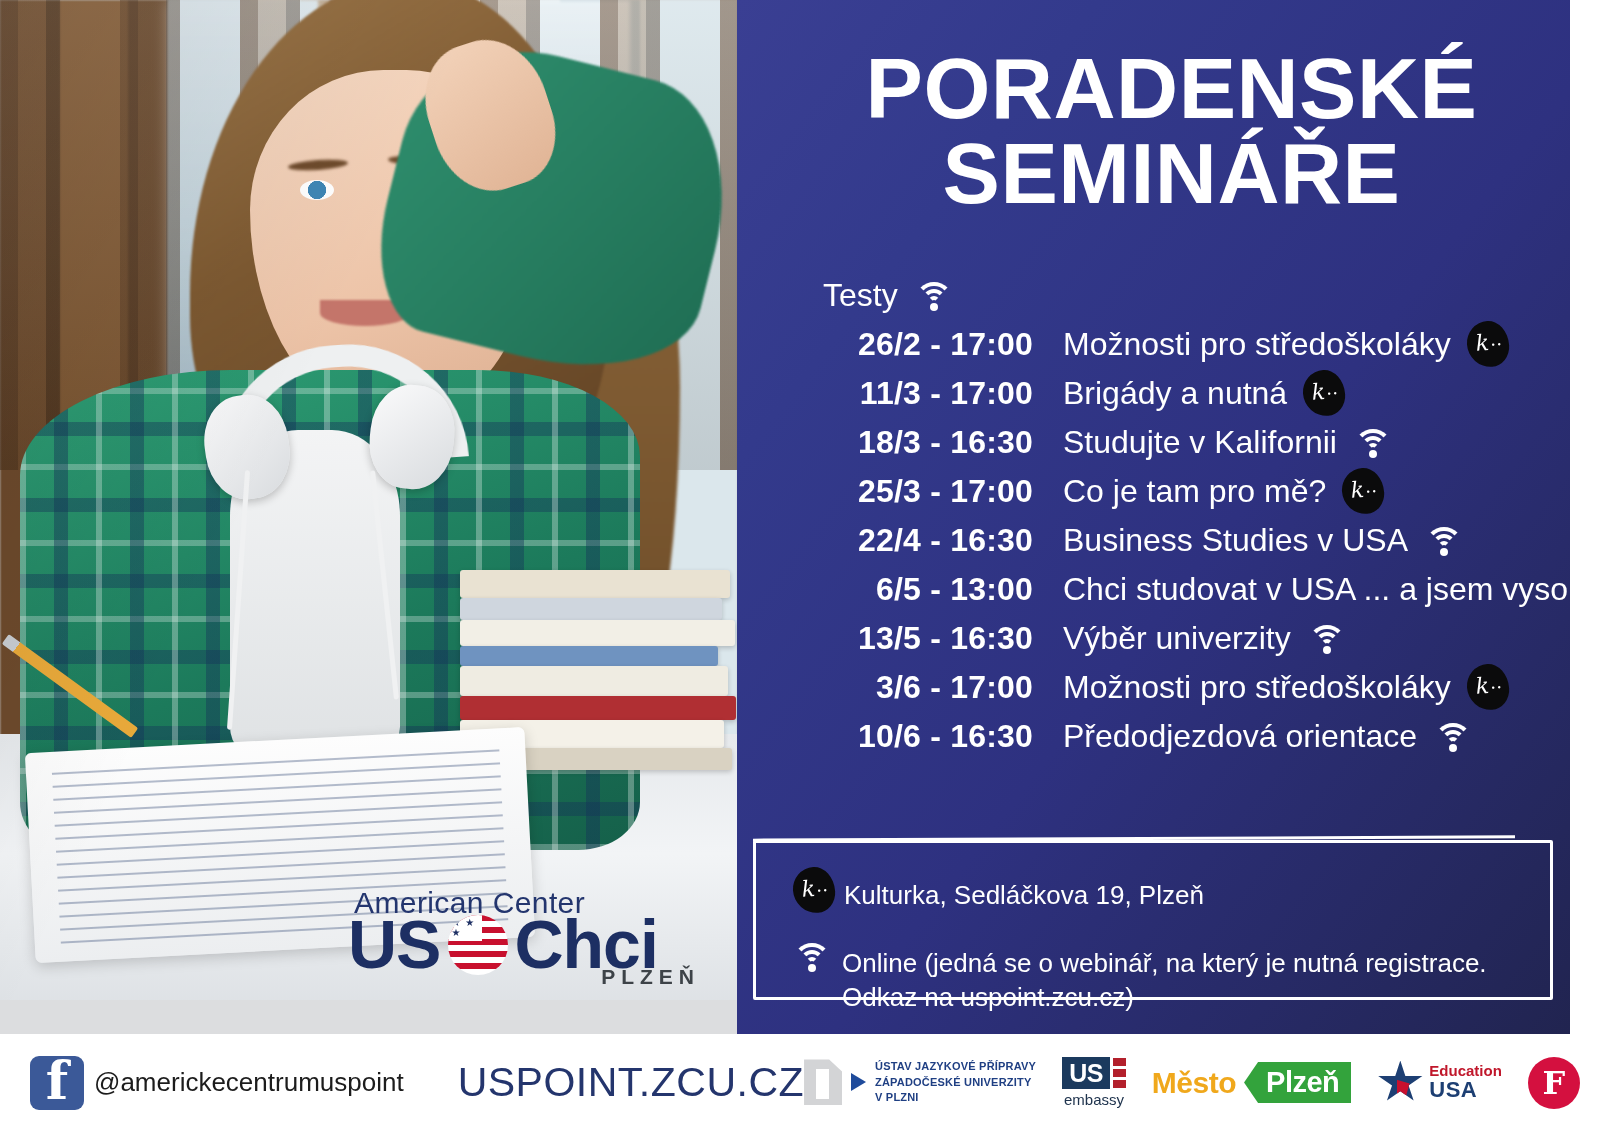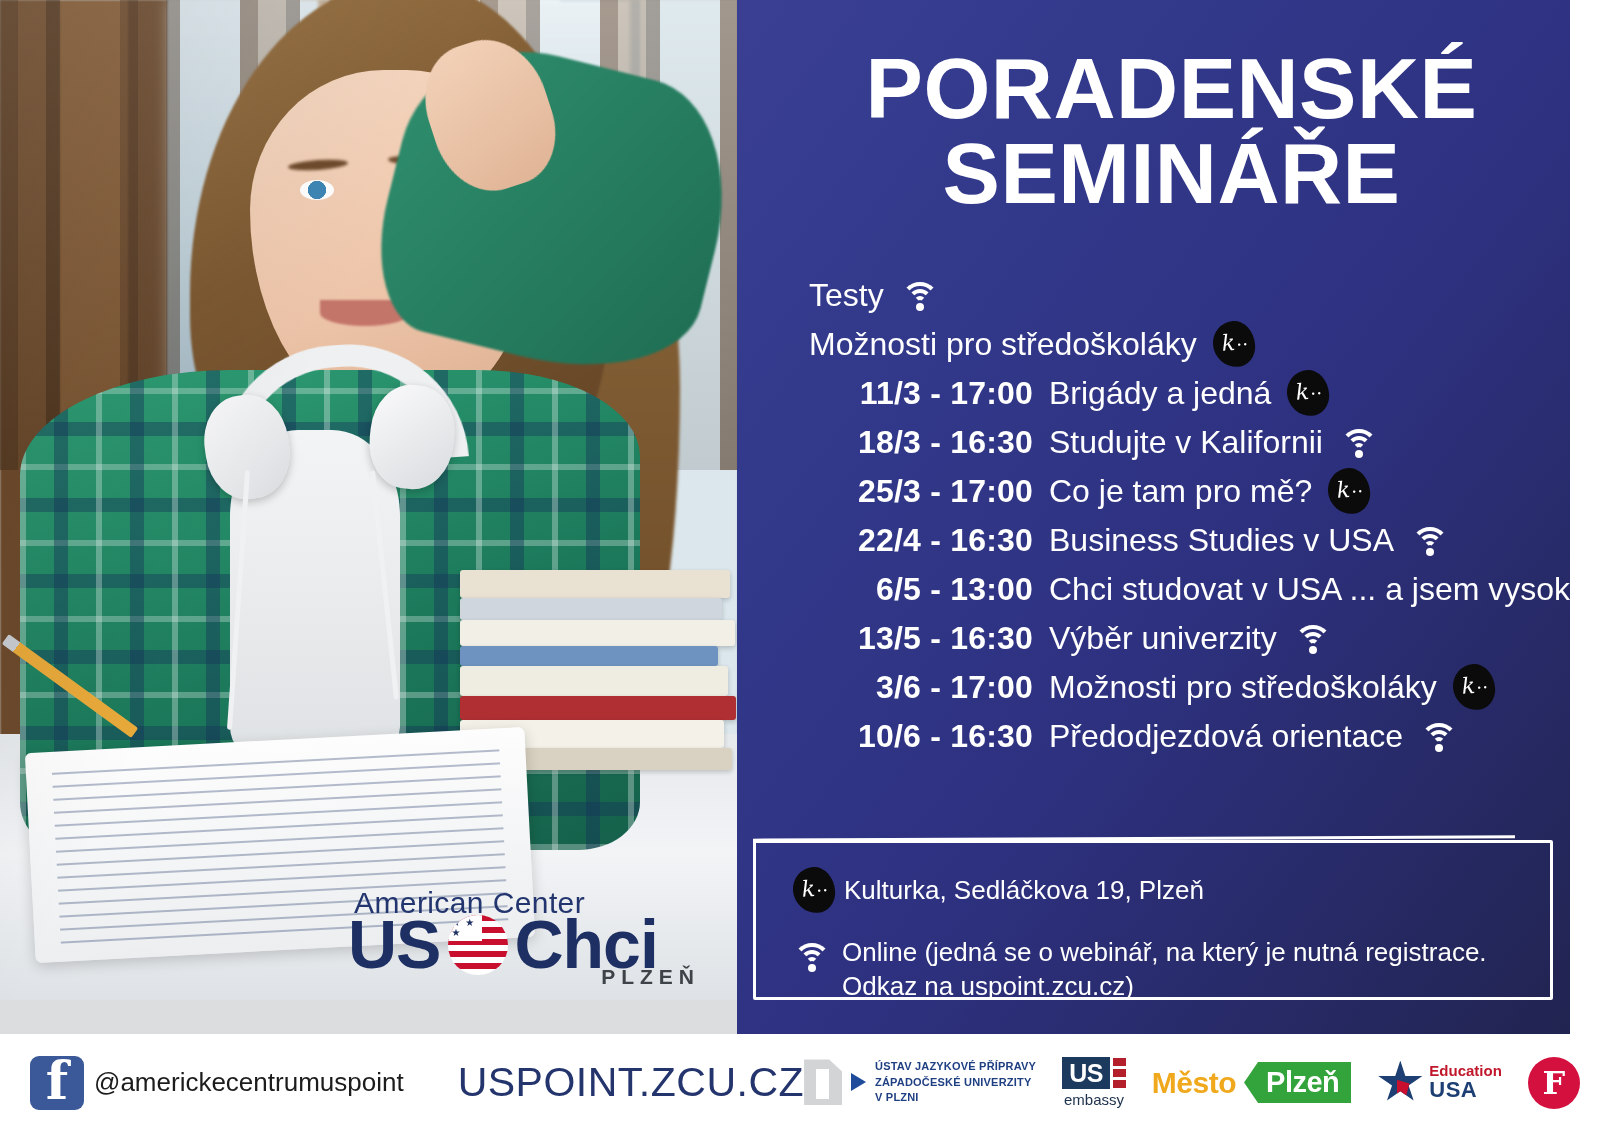--- a/index.html
+++ b/index.html
@@ -200,21 +200,21 @@
 
   .list { margin-top:54px; padding-left:20px; }
   .row {
     display:flex; align-items:center; color:#ffffff;
     font-size:32px; line-height:1; height:49px;
   }
   .row .date {
     width:240px; text-align:right; font-weight:600; flex:none;
     letter-spacing:0.2px;
   }
-  .row .ttl { margin-left:16px; font-weight:500; white-space:nowrap; }
+  .row .ttl { margin-left:30px; font-weight:500; white-space:nowrap; }
   .row .ic { margin-left:16px; flex:none; display:inline-flex; align-items:center; }
 
   
   .wifi { position:relative; width:40px; height:30px; }
   .wifi i {
     position:absolute; left:50%; transform:translateX(-50%);
     border:4px solid #ffffff; border-bottom-color:transparent;
     border-left-color:transparent; border-right-color:transparent;
     border-radius:50%;
   }
@@ -245,21 +245,21 @@
     border:3px solid #ffffff; border-radius:2px;
   }
   .legend::before {
     content:""; position:absolute; left:-3px; top:-6px; width:96%; height:3px;
     background:#ffffff; transform:rotate(-0.25deg);
   }
   .lg-row { display:flex; align-items:center; color:#fff; }
   .lg-row.one { margin:24px 0 0 28px; }
   .lg-row.two { margin:22px 0 0 26px; align-items:flex-start; }
   .lg-ic { width:60px; flex:none; display:flex; justify-content:center; }
-  .lg-tx { font-size:26px; line-height:1.32; font-weight:500; }
+  .lg-tx { font-size:26px; line-height:1.32; font-weight:500;margin-top:11px; }
   .lg-row.two .lg-ic { padding-top:6px; }
 
   
   .graystrip {
     position:absolute; left:0; top:1000px; width:737px; height:34px;
     background:#dcdddf;
   }
   .footer {
     position:absolute; left:0; top:1034px; width:1600px; height:97px;
     background:#ffffff; display:flex; align-items:center;
@@ -420,31 +420,32 @@
           <span class="wifi">
               <i class="a1"></i>
               <i class="a2"></i>
               <i class="a3"></i>
               <b></b>
             </span>
         </span>
       </div>
 
       <div class="row">
+        <span class="date">26/2 - 17:00</span>
         <span class="ttl">Možnosti pro středoškoláky</span>
         <span class="ic">
           <span class="blob">
               <span>k</span>
             </span>
         </span>
       </div>
 
       <div class="row">
         <span class="date">11/3 - 17:00</span>
-        <span class="ttl">Brigády a jedná</span>
+        <span class="ttl">Brigády a nutná</span>
         <span class="ic">
           <span class="blob">
               <span>k</span>
             </span>
         </span>
       </div>
 
       <div class="row">
         <span class="date">18/3 - 16:30</span>
         <span class="ttl">Studujte v Kalifornii</span>

